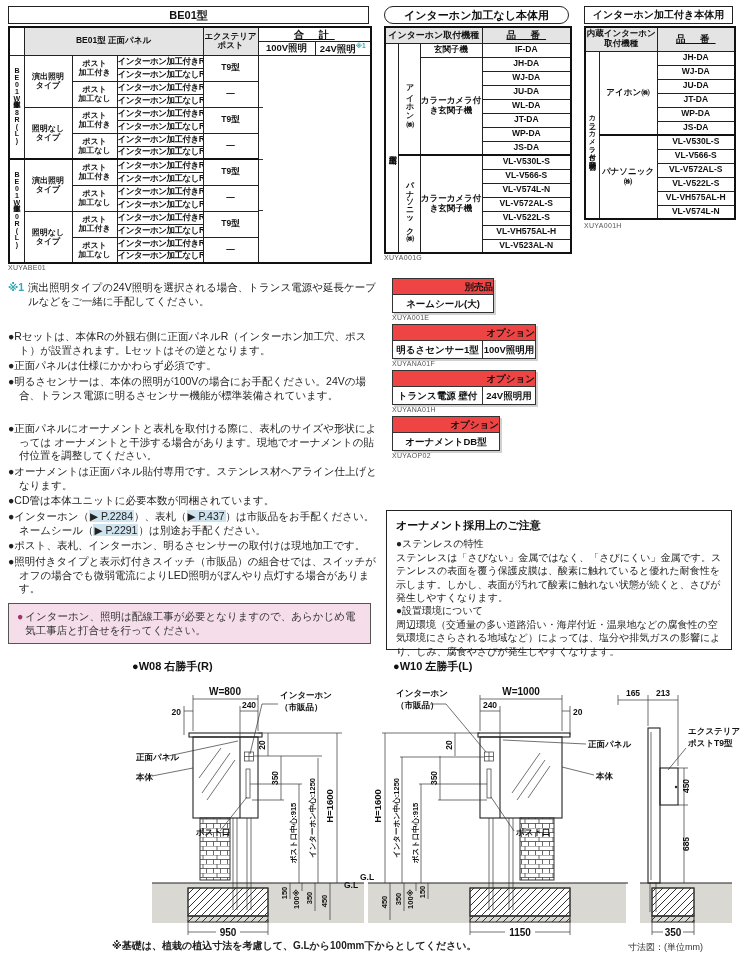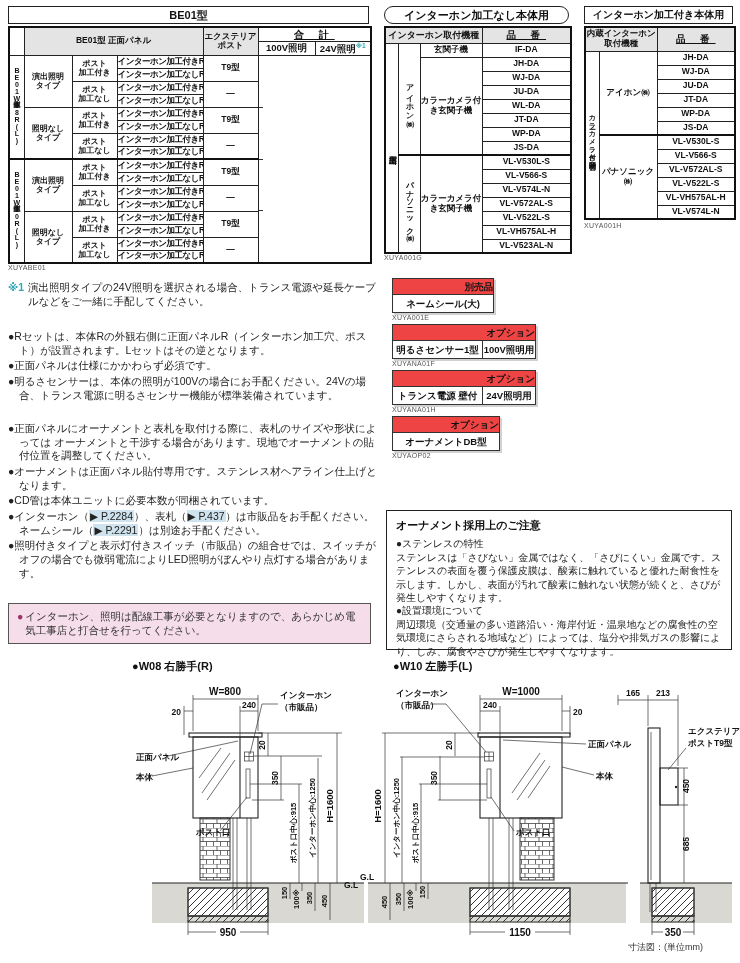--- a/index.html
+++ b/index.html
@@ -379,20 +379,21 @@
   <div class="bullets">
     <div class="b">●Rセットは、本体Rの外観右側に正面パネルR（インターホン加工穴、ポスト）が設置されます。Lセットはその逆となります。</div>
     <div class="b">●正面パネルは仕様にかかわらず必須です。</div>
     <div class="b">●明るさセンサーは、本体の照明が100Vの場合にお手配ください。24Vの場合、トランス電源に明るさセンサー機能が標準装備されています。</div>
     <div class="b" style="margin-top:20px">●正面パネルにオーナメントと表札を取付ける際に、表札のサイズや形状によっては オーナメントと干渉する場合があります。現地でオーナメントの貼付位置を調整してください。</div>
     <div class="b">●オーナメントは正面パネル貼付専用です。ステンレス材ヘアライン仕上げとなります。</div>
     <div class="b">●CD管は本体ユニットに必要本数が同梱されています。</div>
     <div class="b">
       <span>●インターホン（</span><span class="plink">▶ P.2284</span><span>）、表札（</span><span class="plink">▶ P.437</span><span>）は市販品をお手配ください。ネームシール（</span><span class="plink">▶ P.2291</span><span>）は別途お手配ください。</span>
     </div>
+    <div class="b">●ポスト、表札、インターホン、明るさセンサーの取付けは現地加工です。</div>
     <div class="b">●照明付きタイプと表示灯付きスイッチ（市販品）の組合せでは、スイッチがオフの場合でも微弱電流によりLED照明がぼんやり点灯する場合があります。</div>
   </div>
 
   <div class="pink">
     <span class="pb">●</span>
     <span>インターホン、照明は配線工事が必要となりますので、あらかじめ電気工事店と打合せを行ってください。</span>
   </div>
 
   <svg width="740" height="300" viewBox="0 0 740 300" style="position:absolute;left:0;top:648px;">
     <defs>
@@ -555,15 +556,16 @@
       <line class="tn" x1="684" y1="120" x2="684" y2="157"></line>
       <text class="sd" transform="rotate(-90 689 138)" x="689" y="138" text-anchor="middle">450</text>
       <line class="tn" x1="684" y1="157" x2="684" y2="235"></line>
       <text class="sd" transform="rotate(-90 689 196)" x="689" y="196" text-anchor="middle">685</text>
 
       <path class="tn" d="M652 272 V287 M694 272 V287 M652 284 H663 M683 284 H694"></path>
       <text class="sD" x="673" y="288" text-anchor="middle">350</text>
     </g>
   </svg>
 
+  <div class="footnote">※基礎は、植栽の植込寸法を考慮して、G.Lから100mm下からとしてください。</div>
   <div class="unitnote">寸法図：(単位mm)</div>
 
 </div>
 
 </body></html>

